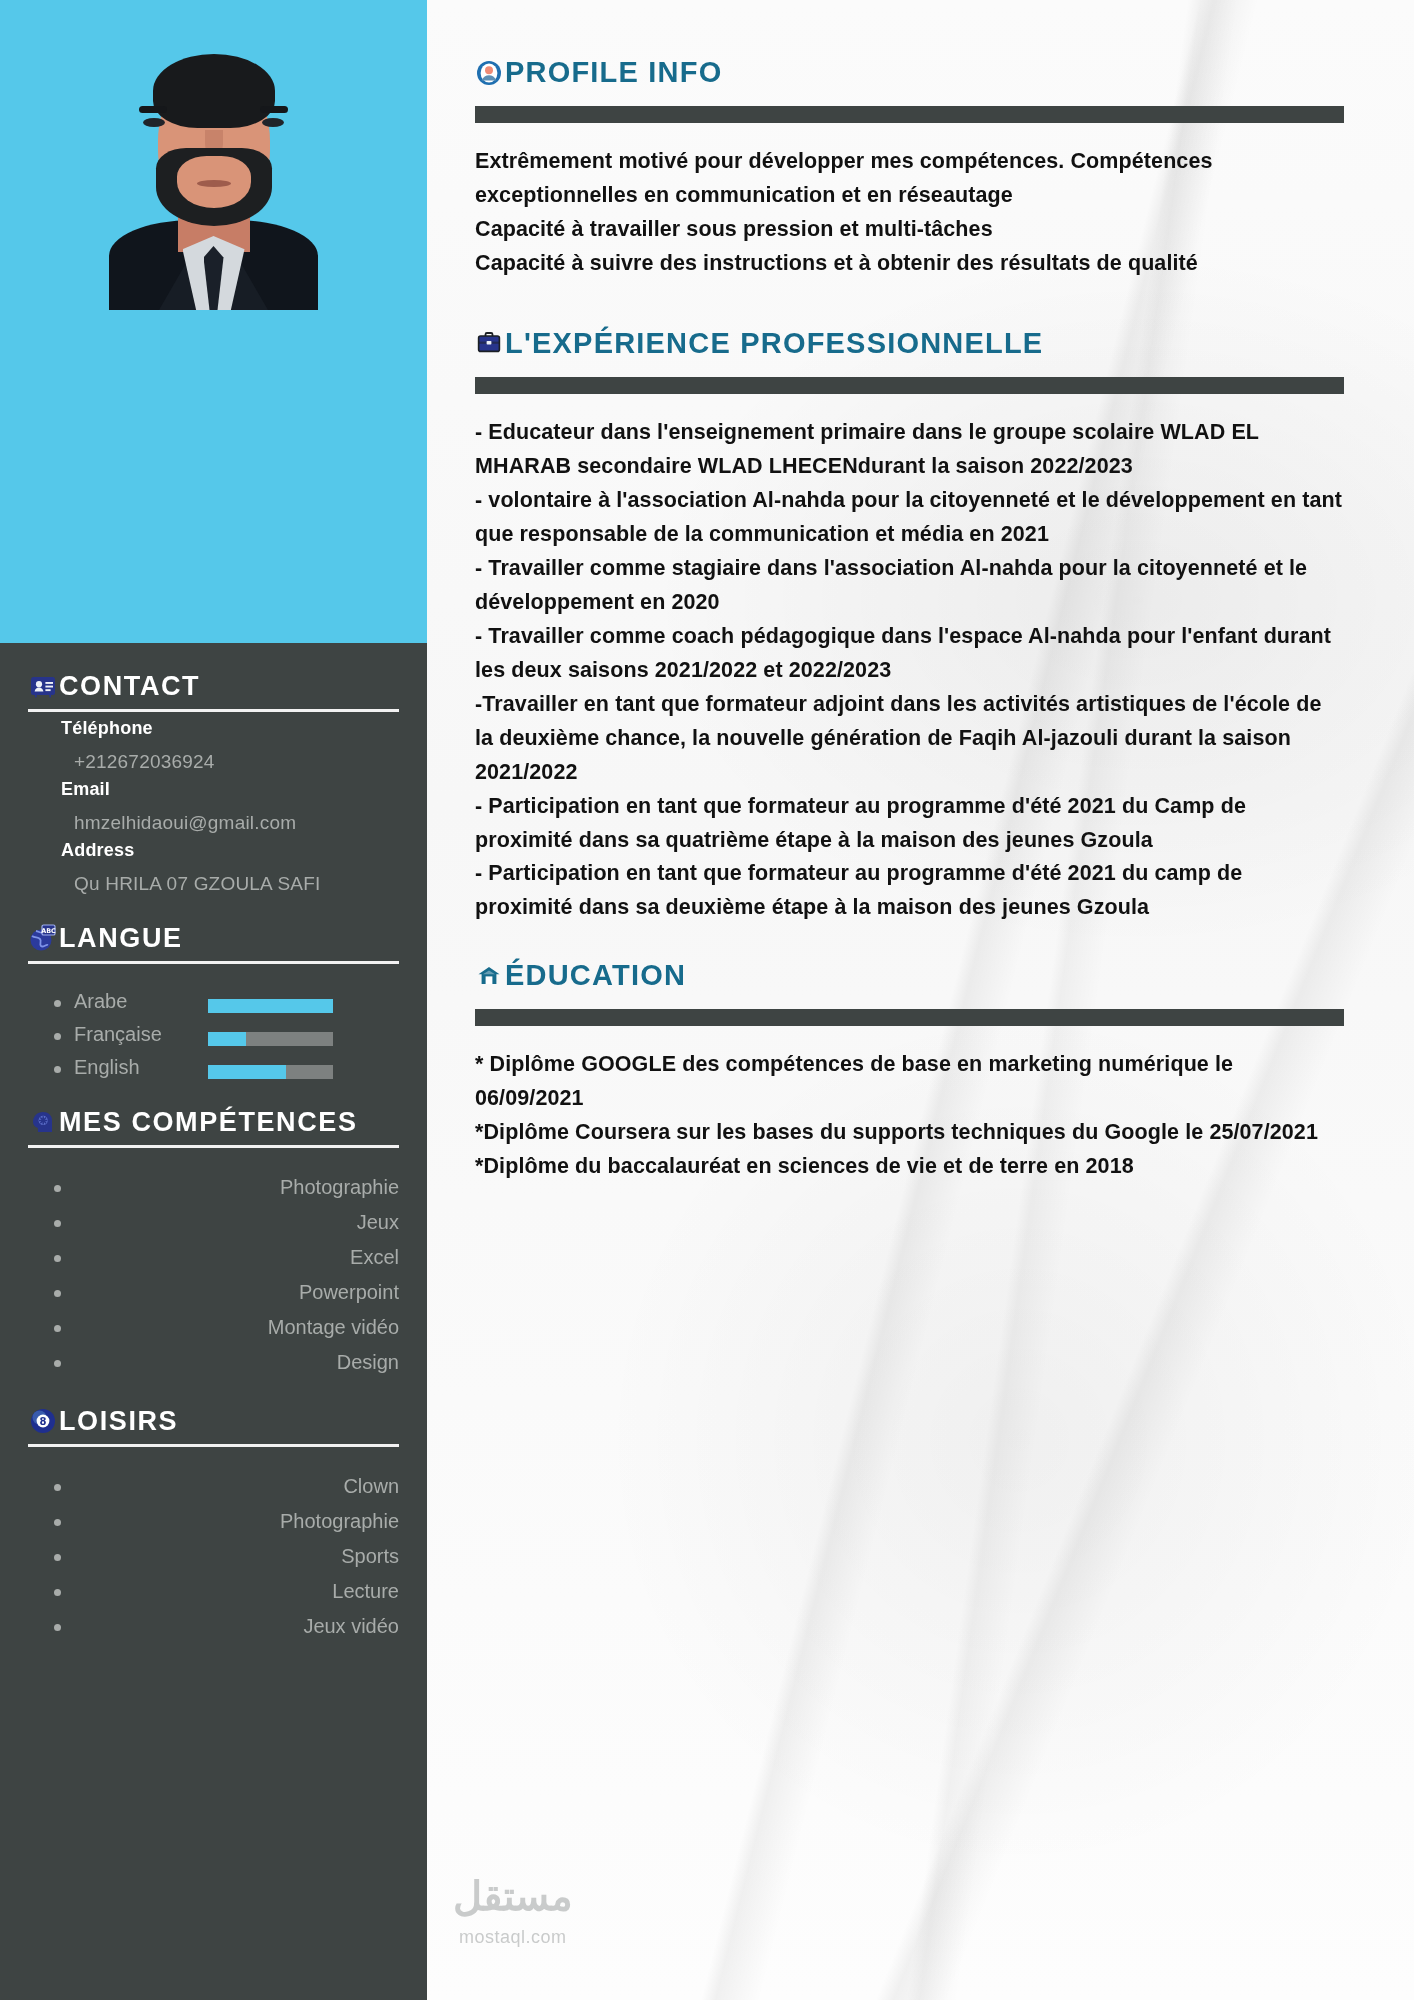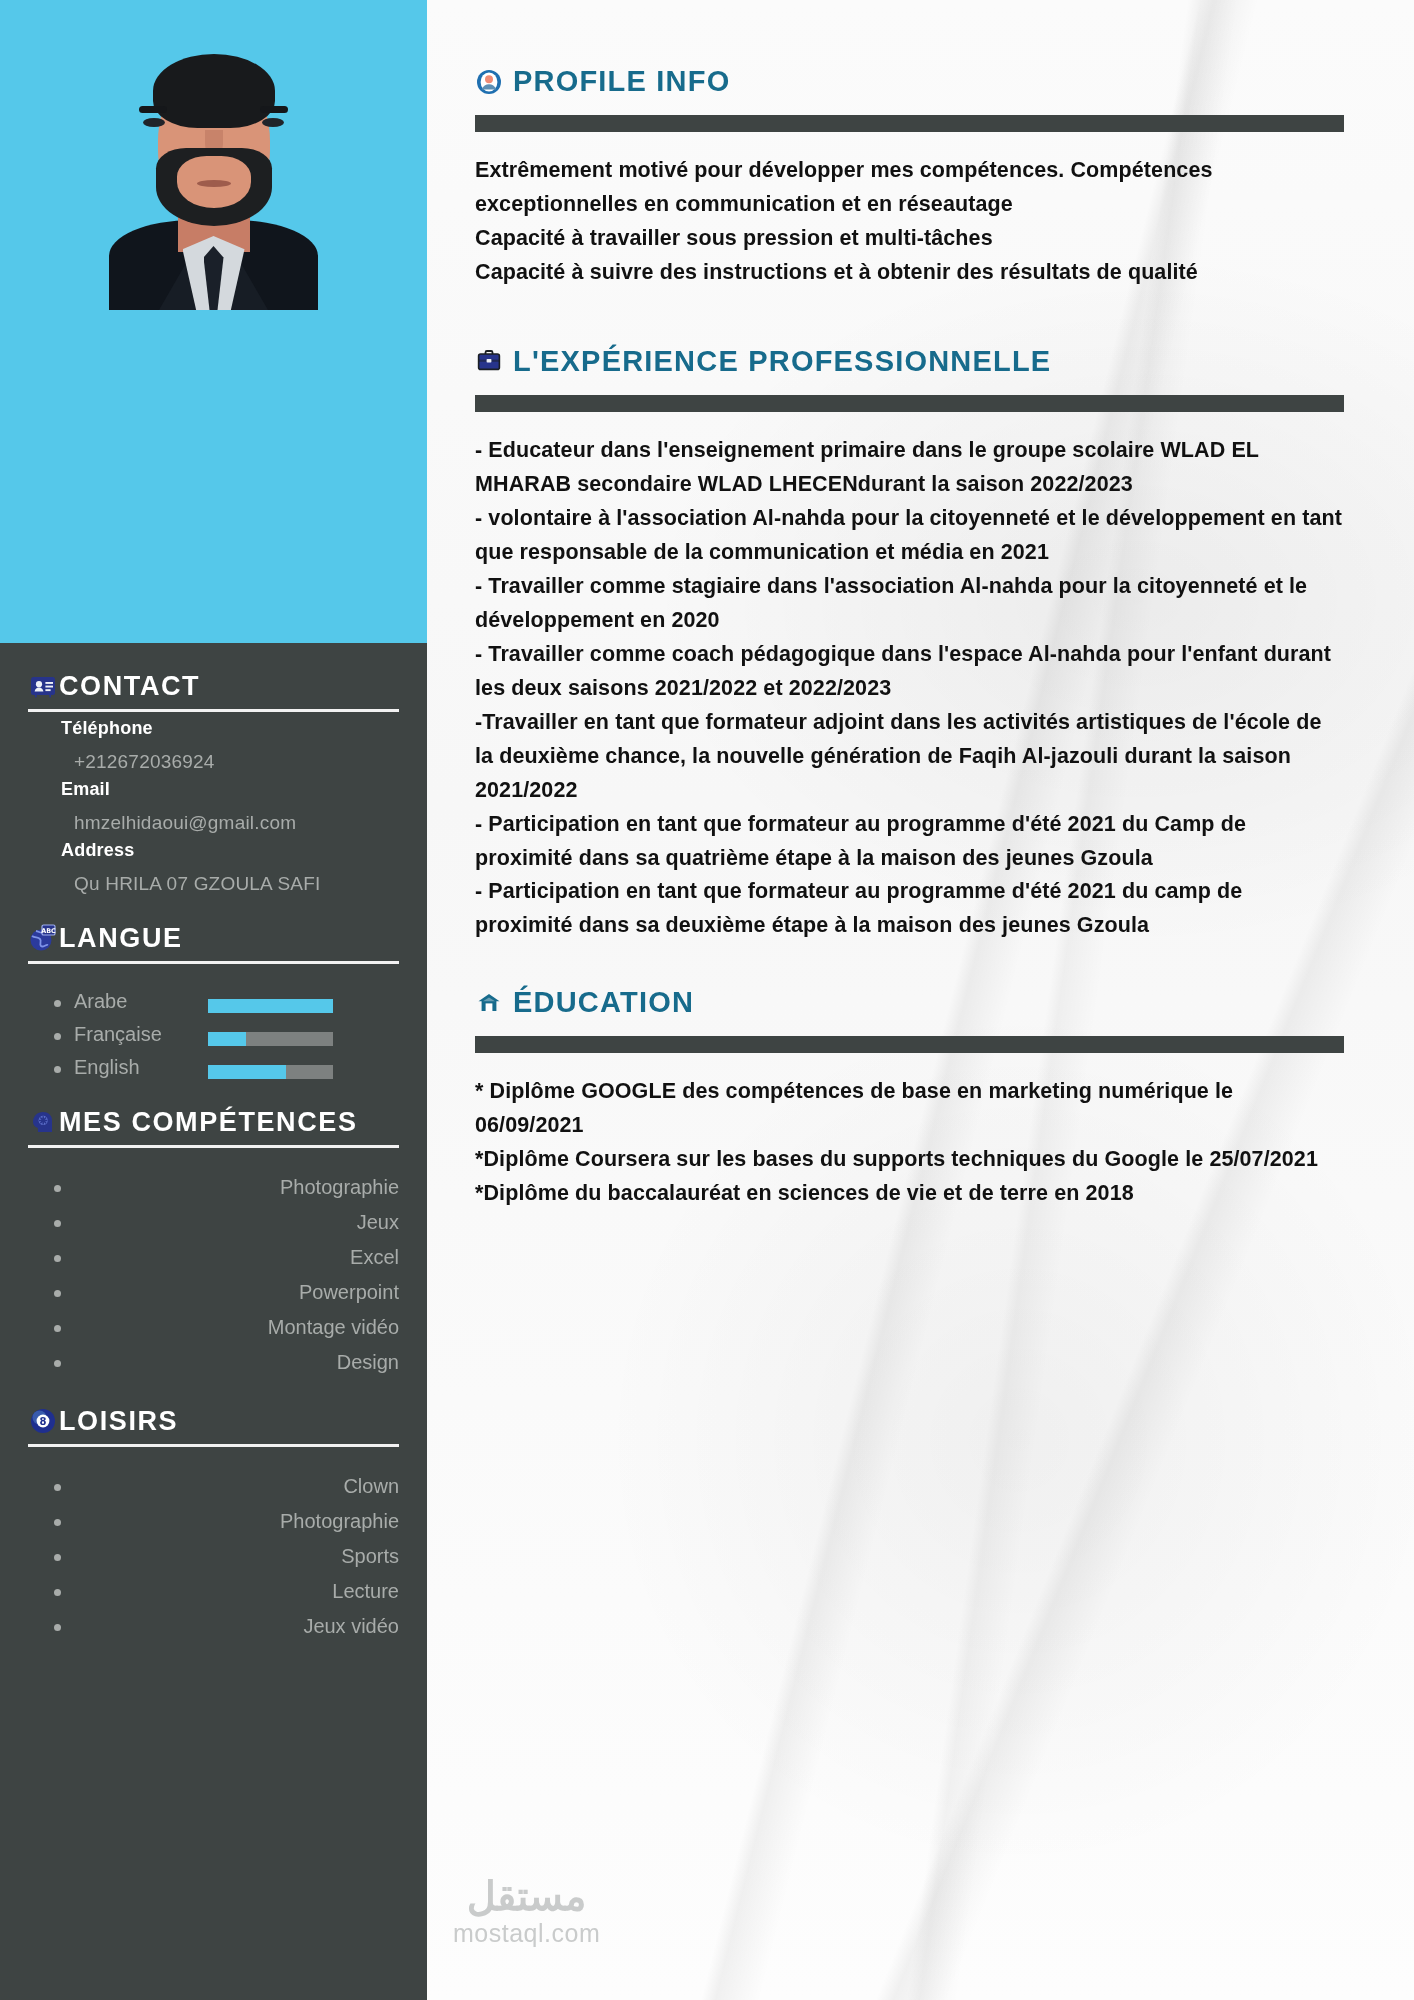--- a/index.html
+++ b/index.html
@@ -83,31 +83,31 @@
     background:
       linear-gradient(104deg, rgba(0,0,0,0) 52%, rgba(0,0,0,.05) 53%, rgba(0,0,0,0) 56%),
       linear-gradient(98deg, rgba(0,0,0,0) 60%, rgba(0,0,0,.04) 61%, rgba(0,0,0,0) 64%),
       linear-gradient(112deg, rgba(0,0,0,0) 70%, rgba(0,0,0,.05) 71%, rgba(0,0,0,0) 74%),
       radial-gradient(ellipse 700px 500px at 72% 30%, rgba(0,0,0,.05), rgba(0,0,0,0) 70%),
       radial-gradient(ellipse 600px 620px at 60% 72%, rgba(0,0,0,.045), rgba(0,0,0,0) 70%),
       linear-gradient(180deg,#fbfbfb 0%, #f7f7f7 40%, #fdfdfd 100%);
   }
   .right-inner { position:relative; padding: 56px 70px 0 48px; }
 
-  .r-head { display:flex; align-items:center; gap:10px;margin-top:9px; }
+  .r-head { display:flex; align-items:center; gap:2px; }
   .r-ico { width: 28px; height: 28px; flex:0 0 28px; display:flex; align-items:center; justify-content:center;}
   .r-title { color:#176b8c; font-size:29px; font-weight:800; letter-spacing:1.2px; }
   .r-bar { height: 17px; background:#3e4443; margin: 17px 0 22px 0; }
   .r-text { color:#111111; font-size:21.5px; font-weight:700; line-height:1.58; letter-spacing:.1px; }
   .gap-lg { height: 46px; }
   .gap-md { height: 34px; }
 
   .watermark { position:absolute; left: 26px; bottom: 52px; text-align:center; color:#c9cbcb; }
   .wm-ar { font-size: 40px; font-weight:700; letter-spacing:1px; }
-  .wm-en { font-size: 25px; font-weight:400; letter-spacing:.5px; margin-top:0; }
+  .wm-en { font-size: 18px; font-weight:400; letter-spacing:.5px; margin-top:8px; }
 </style>
 </head>
 <body>
 
 <div class="page">
 
   <div class="left-col">
 
     <div class="photo-band">
       <div class="photo-wrap">

